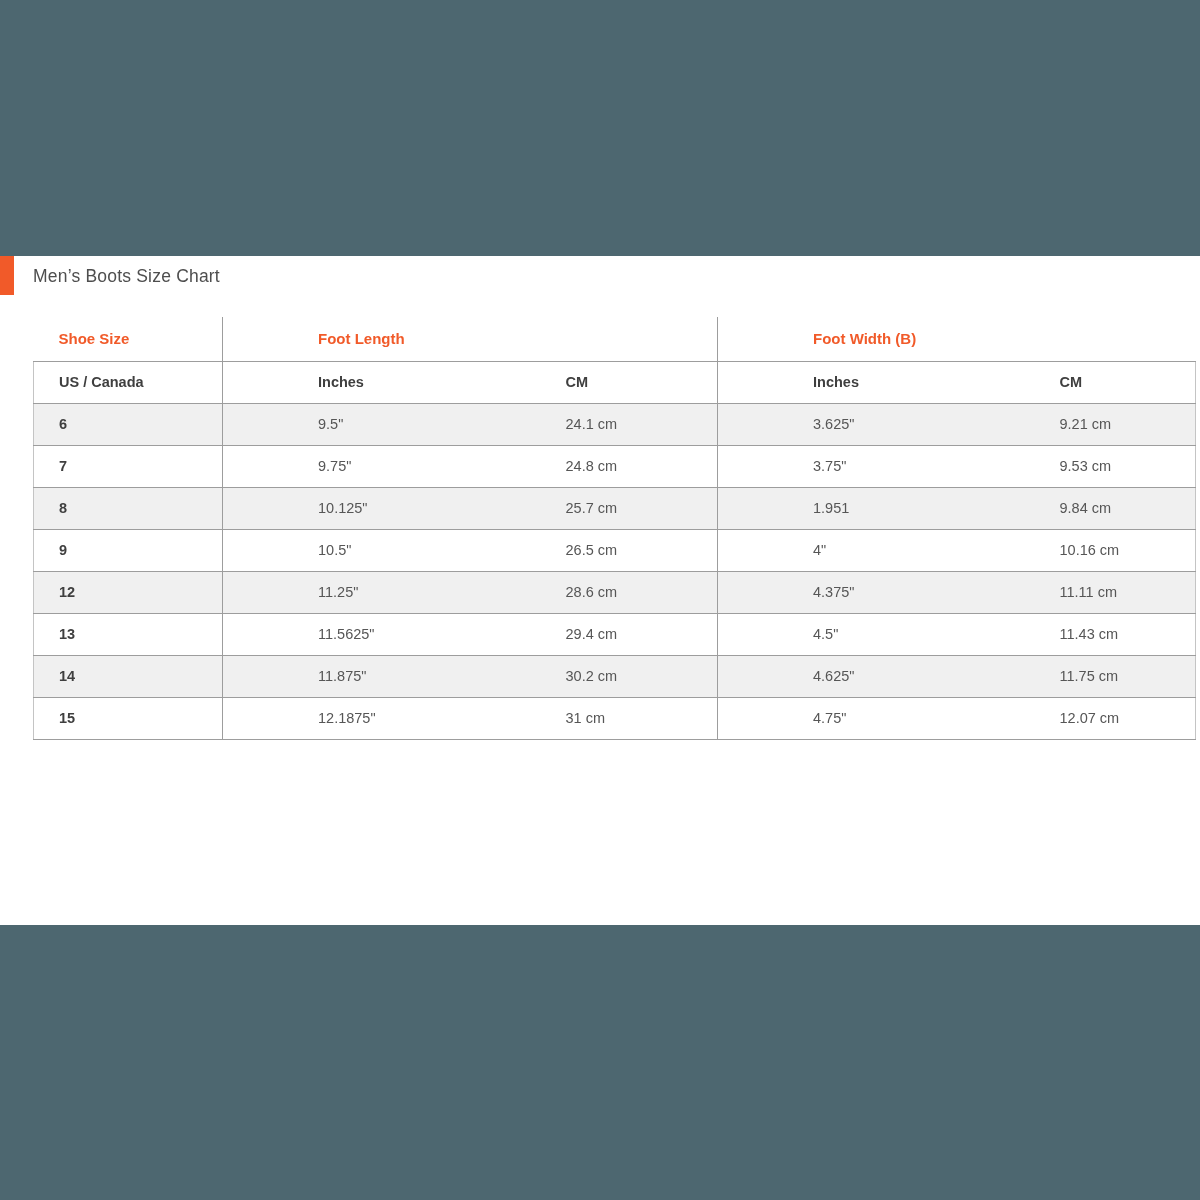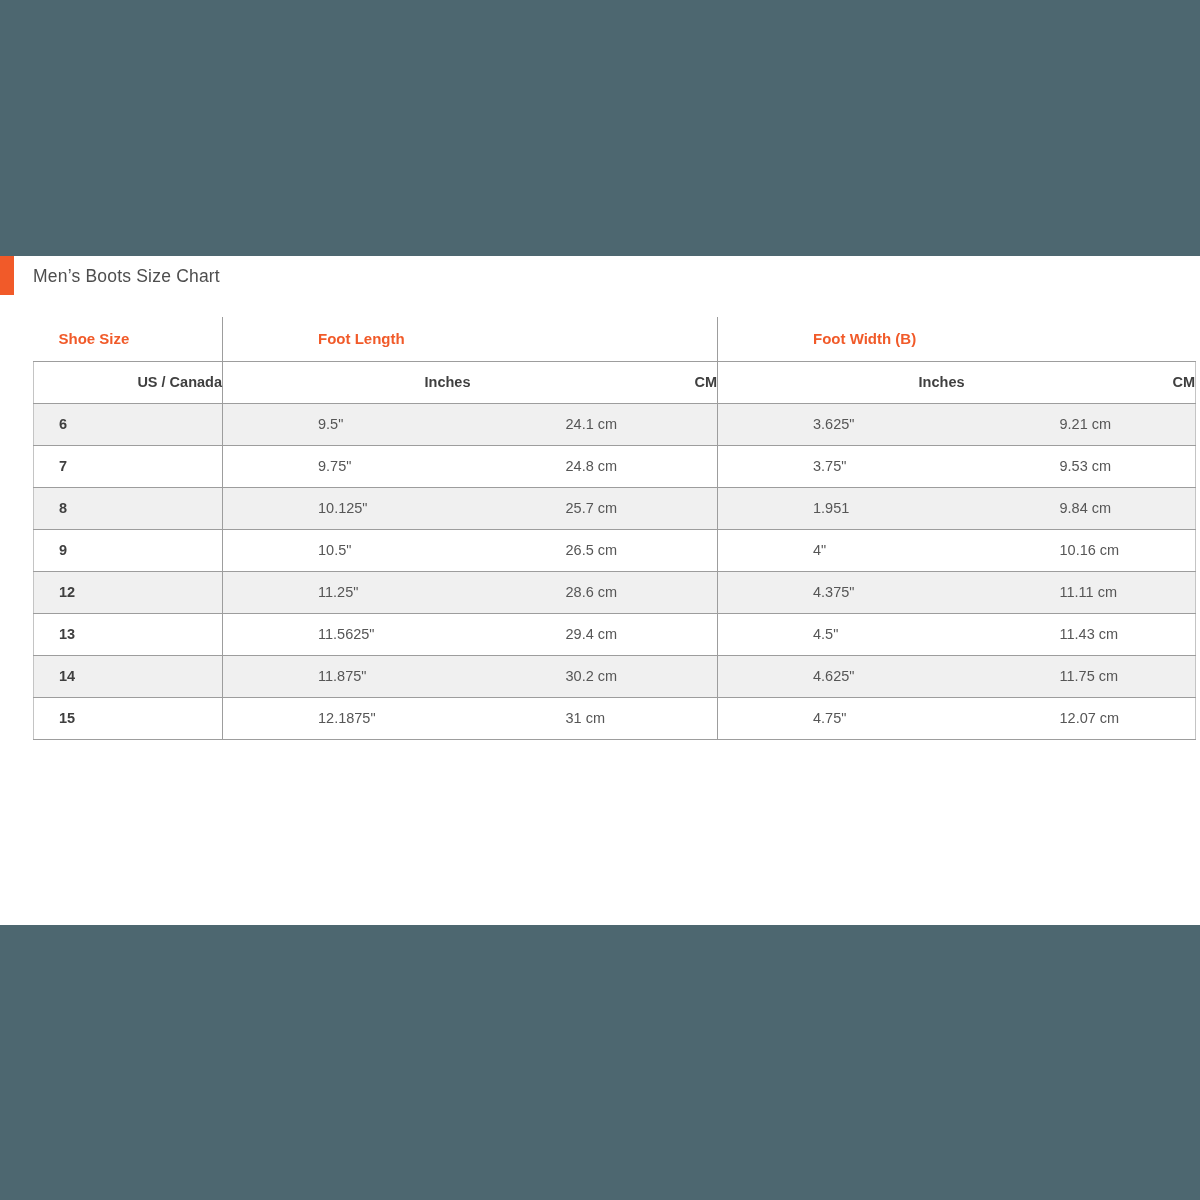--- a/index.html
+++ b/index.html
@@ -52,21 +52,20 @@
     color: #f15a29;
     font-weight: bold;
     font-size: 15px;
     border-bottom: 1px solid #9d9d9d;
   }
   tr.sub-header th {
     font-weight: bold;
     color: #3f3f3f;
     font-size: 14.5px;
     border-bottom: 1px solid #9d9d9d;
-    text-align: right;
   }
   .size-table td { border-bottom: 1px solid #9d9d9d; }
   .size-table .divider-right { border-right: 1px solid #9d9d9d; }
   tr.sub-header .c1, tbody .c1 { border-left: 1px solid #c4c4c4; }
   tr.sub-header .c5, tbody .c5 { border-right: 1px solid #c4c4c4; }
   tbody tr:nth-child(odd) { background: #f0f0f0; }
   tbody td.size-cell { font-weight: bold; color: #3f3f3f; }
   .footnote {
     position: absolute;
     left: 55px; top: 628px;

